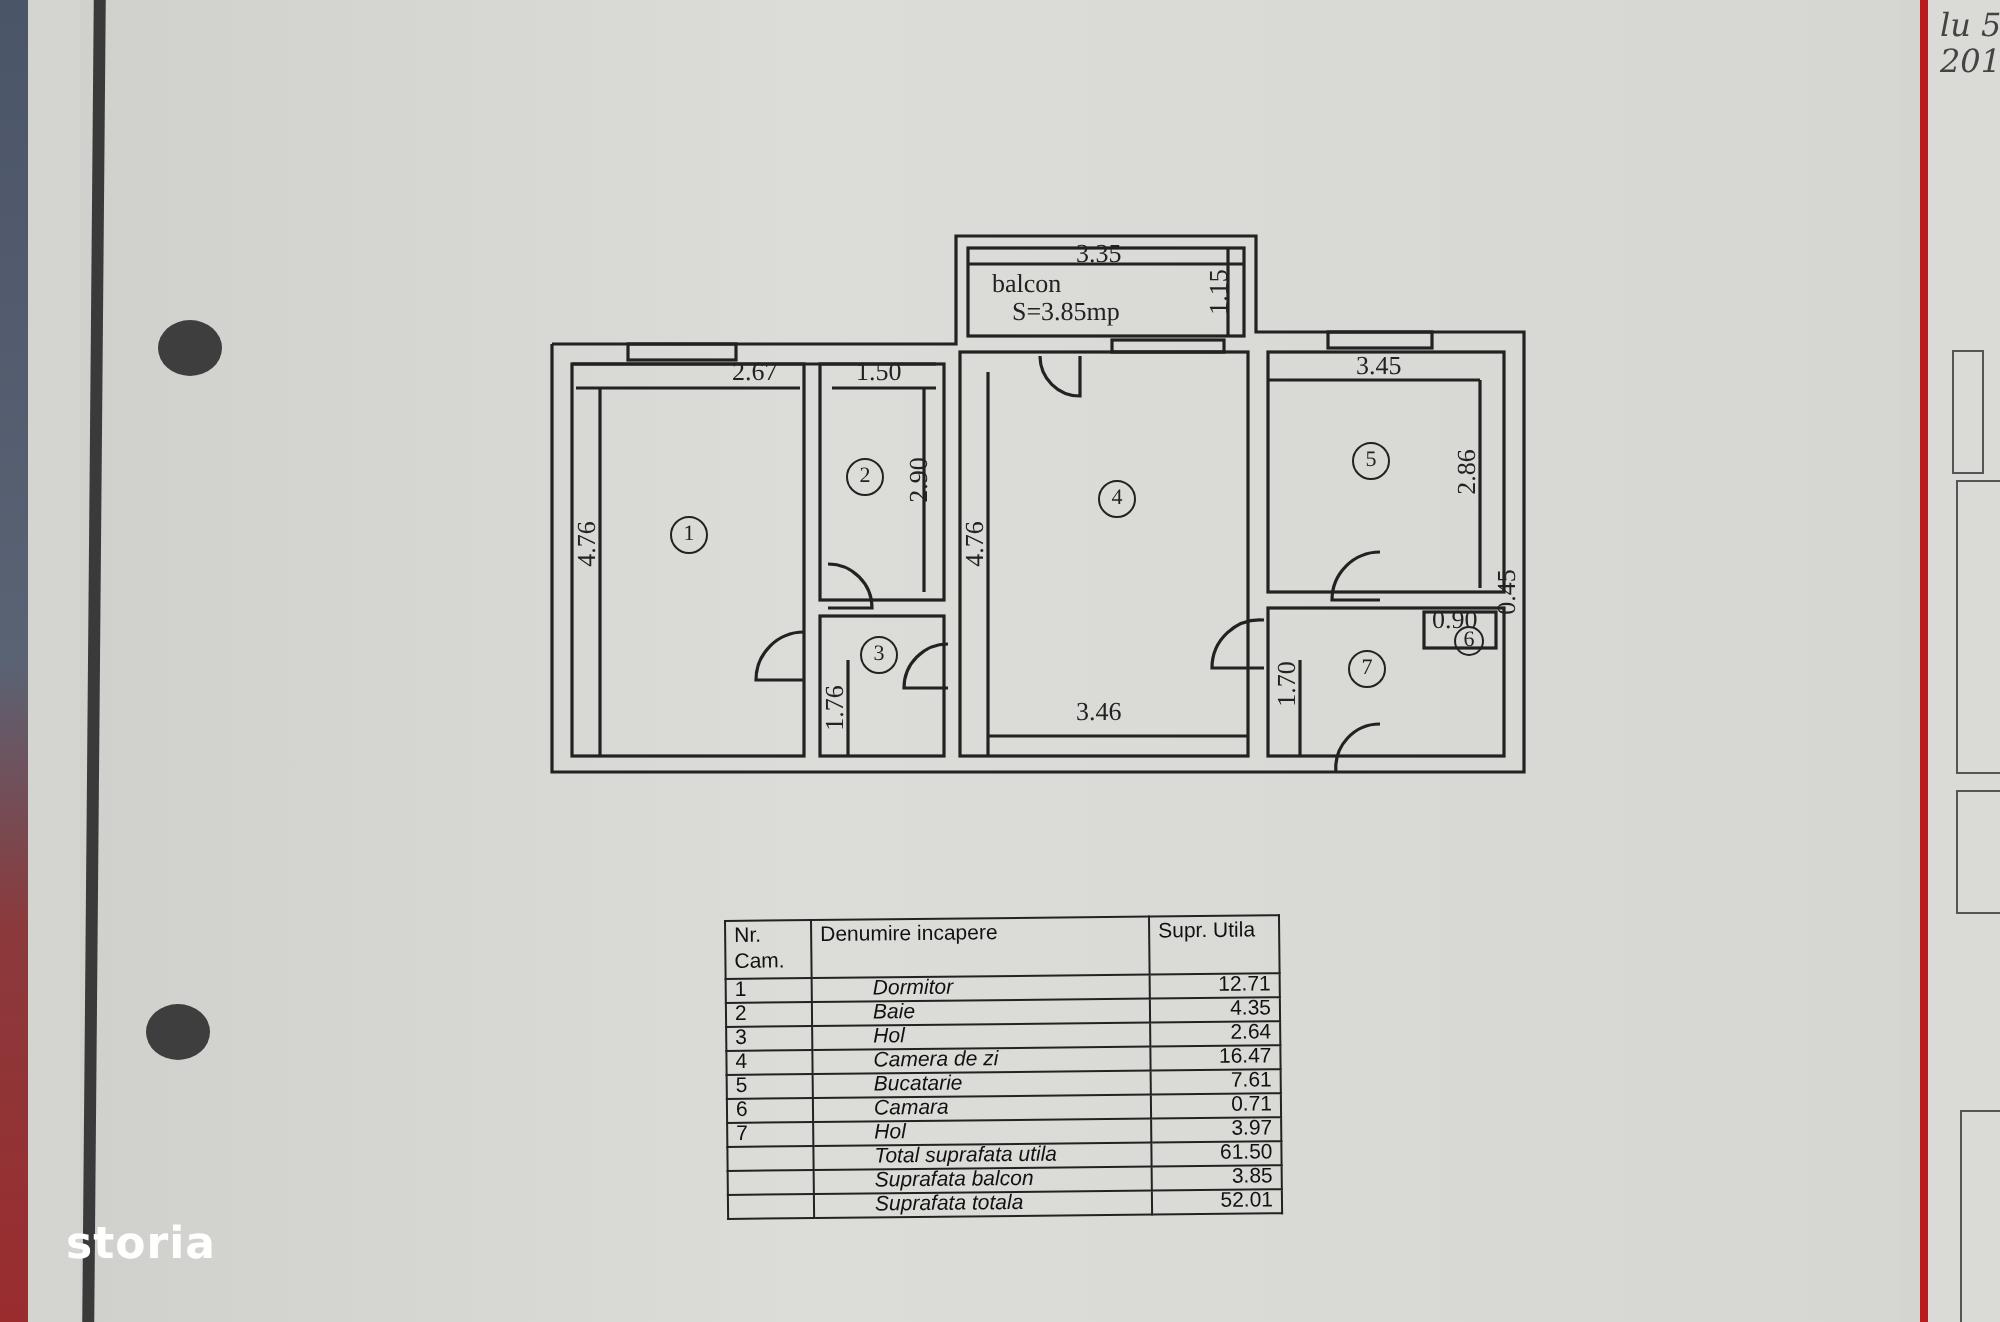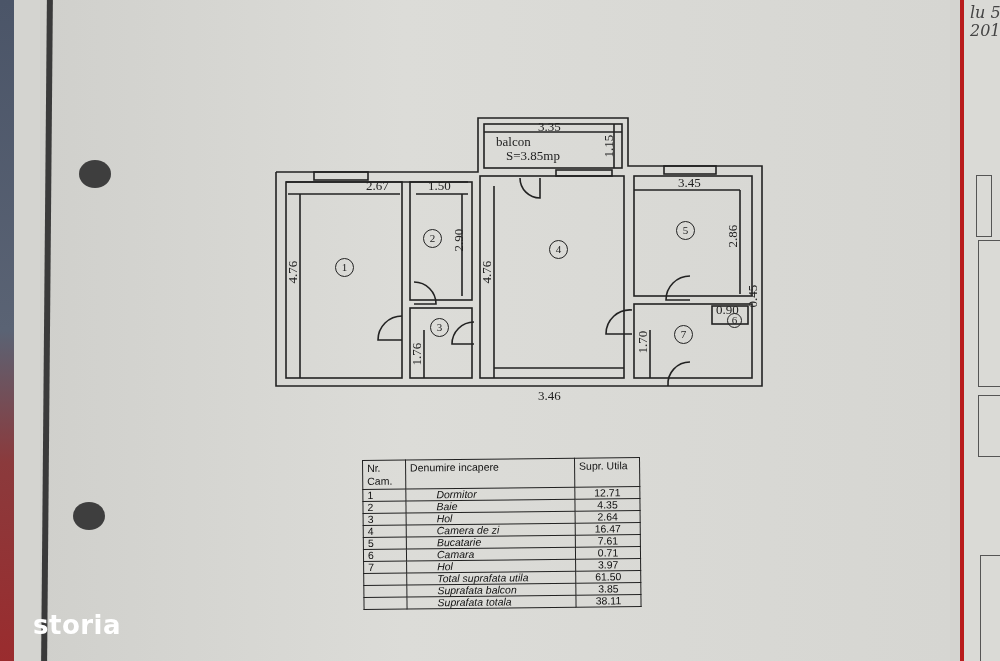--- a/index.html
+++ b/index.html
@@ -12,23 +12,23 @@
   .right-sheet { position:absolute; left:960px; top:0; width:40px; height:661px; background:#dadad6; border-left:4px solid #b91c1c; }
   .right-sheet .scrawl { position:absolute; left:6px; top:4px; font-family:"DejaVu Serif", serif; font-style:italic; font-size:16px; color:#444; line-height:18px; }
   .right-sheet .mini { position:absolute; border:1px solid #555; }
   .plan { position:absolute; left:0; top:0; width:1000px; height:661px; }
   .lbl { position:absolute; font-family:"Liberation Serif", serif; font-size:13px; color:#222; white-space:nowrap; }
   .vert { transform:rotate(-90deg); transform-origin:center; }
   .circ { position:absolute; width:17px; height:17px; border:1.5px solid #222; border-radius:50%; font-family:"Liberation Serif", serif; font-size:11px; line-height:17px; text-align:center; color:#222; }
   table.legend { position:absolute; left:362px; top:460px; border-collapse:collapse; font-size:10.5px; color:#111; transform:rotate(-0.6deg); transform-origin:left top; }
   table.legend td { border:1px solid #222; padding:0 4px; height:11px; line-height:11px; }
   table.legend td.it { font-style:italic; padding-left:30px; }
-  table.legend td.num { text-align:center; }
+  table.legend td.num { text-align:right; }
   table.legend th { border:1px solid #222; font-weight:normal; text-align:left; padding:1px 4px; vertical-align:top; line-height:13px; }
-  .logo { position:absolute; left:33px; top:610px; color:#fff; font-family:"DejaVu Sans", sans-serif; font-weight:bold; font-size:26px; letter-spacing:0.5px; }
+  .logo { position:absolute; left:33px; top:610px; color:#fff; font-family:"DejaVu Sans", sans-serif; font-weight:bold; font-size:22px; letter-spacing:0.5px; }
 </style>
 </head>
 <body>
 
 <div class="bg-left"></div>
 <div class="paper"></div>
 <div class="paper-inner"></div>
 <div class="binder-line"></div>
 <div class="hole" style="left:79px;top:160px;"></div>
 <div class="hole" style="left:73px;top:502px;"></div>
@@ -82,21 +82,21 @@
     <path d="M668,386 A22,22 0 0 1 690,362"></path>
   </g>
 </svg>
 
 <div class="lbl" style="left:338px;top:178px;margin-left:28px;">2.67</div>
 <div class="lbl vert" style="left:282px;top:264px;">4.76</div>
 <div class="lbl" style="left:428px;top:178px;">1.50</div>
 <div class="lbl vert" style="left:448px;top:232px;">2.90</div>
 <div class="lbl vert" style="left:406px;top:346px;">1.76</div>
 <div class="lbl vert" style="left:476px;top:264px;">4.76</div>
-<div class="lbl" style="left:538px;top:348px;margin-top:40px;">3.46</div>
+<div class="lbl" style="left:538px;top:348px;">3.46</div>
 <div class="lbl" style="left:678px;top:175px;">3.45</div>
 <div class="lbl vert" style="left:722px;top:228px;">2.86</div>
 <div class="lbl" style="left:716px;top:302px;">0.90</div>
 <div class="lbl vert" style="left:742px;top:288px;">0.45</div>
 <div class="lbl vert" style="left:632px;top:334px;">1.70</div>
 
 <div class="lbl" style="left:538px;top:119px;">3.35</div>
 <div class="lbl vert" style="left:598px;top:138px;">1.15</div>
 <div class="lbl" style="left:496px;top:134px;">balcon</div>
 <div class="lbl" style="left:506px;top:148px;">S=3.85mp</div>
@@ -157,18 +157,18 @@
         <td class="num">61.50</td>
       </tr>
   <tr>
         <td></td>
         <td class="it">Suprafata balcon</td>
         <td class="num">3.85</td>
       </tr>
   <tr>
         <td></td>
         <td class="it">Suprafata totala</td>
-        <td class="num">38.11</td>
+        <td class="num">52.01</td>
       </tr>
 </tbody>
   </table>
 
 <div class="logo">storia</div>
 
 </body></html>

